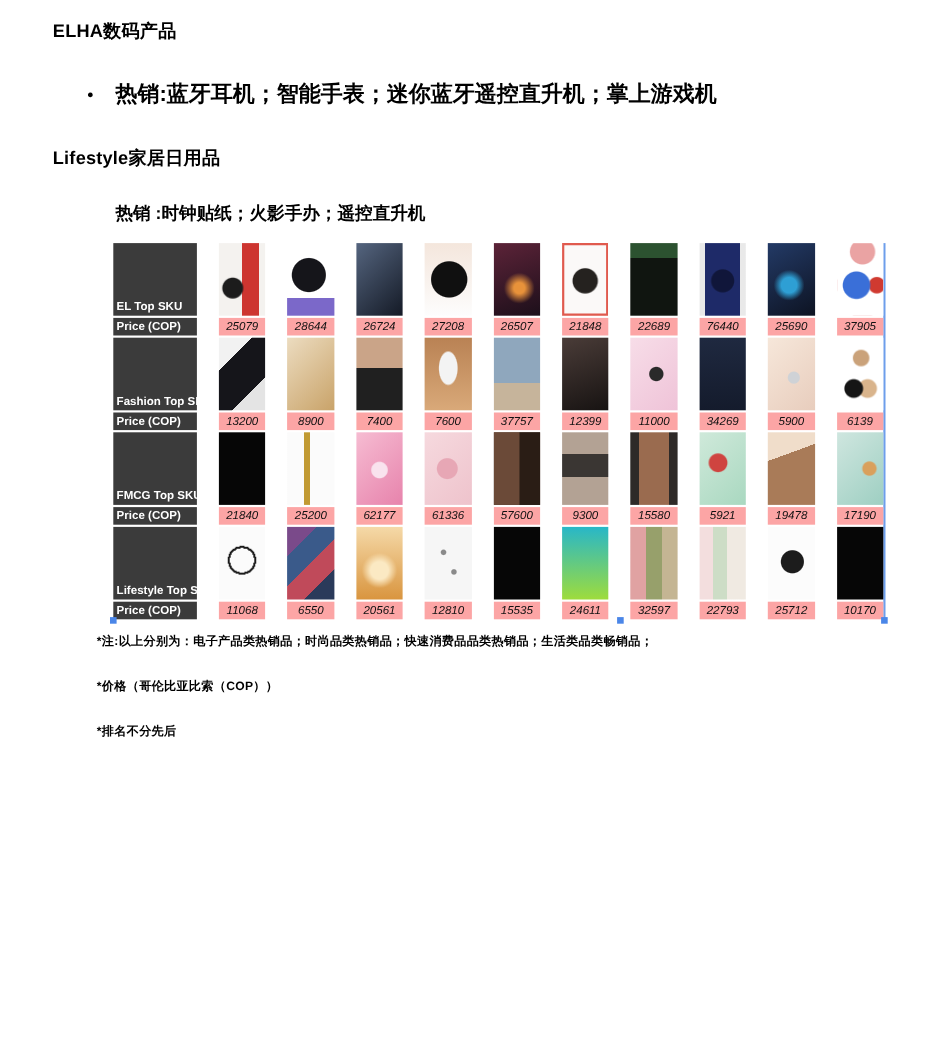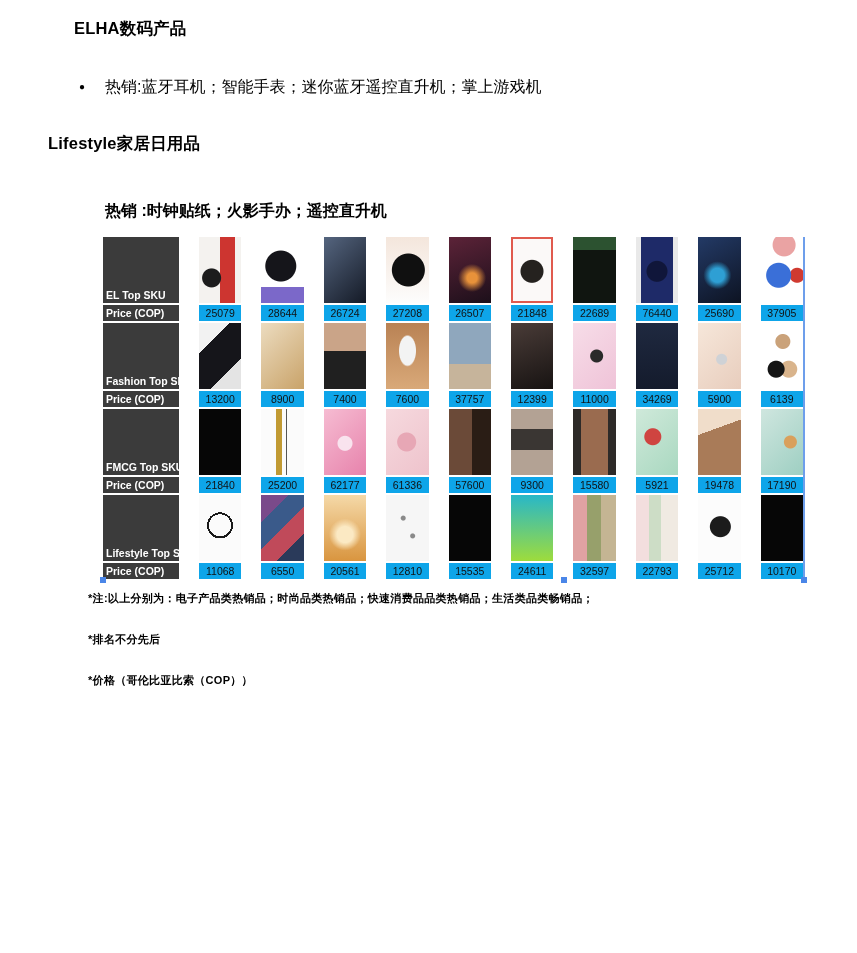--- a/index.html
+++ b/index.html
@@ -8,55 +8,55 @@
     width: 857px; height: 953px;
     background: #ffffff; color: #000000;
     font-family: "Liberation Sans", sans-serif;
     padding: 14px 18px 0 48px;
     overflow: hidden;
   }
   .section-heading {
     font-size: 16.5px; font-weight: 700; margin: 0; padding-top: 30px;
     letter-spacing: 0.2px;
   }
-  .section-heading.first { padding-top: 4px; margin-left: 26px; }
+  .section-heading.first { padding-top: 4px; }
   .bullets { list-style: none; margin: 30px 0 0 0; padding: 0; }
   .bullets li {
     position: relative; padding-left: 57px;
-    font-size: 16px; font-weight: 400; line-height: 33px;
+    font-size: 20px; font-weight: 700; line-height: 33px;
     max-width: 740px;
   }
   .bullets li::before {
     content: "●"; position: absolute; left: 31px; top: 0;
     font-size: 10px; line-height: 33px;
   }
   .plain-line {
-    margin: 44px 0 0 0; padding-left: 57px;
+    margin: 28px 0 0 0; padding-left: 57px;
     font-size: 16px; font-weight: 700; line-height: 24px;
   }
 
   
   .sku-table {
     position: relative;
     width: 702px; margin: 14px 0 0 55px;
     border-right: 2px solid #6d9eeb;
     background: #ffffff;
   }
   .trow { display: grid; grid-template-columns: 76px repeat(10, 1fr); gap: 20px; margin-bottom: 2px; }
   .timg  { height: 66px; }
   .tpr   { height: 16px; }
   .tlabel {
     background: #3b3b3b; color: #ffffff; font-weight: 700; font-size: 10.5px;
     display: flex; align-items: flex-end; padding: 2px 1px 2px 3px;
     white-space: nowrap; overflow: hidden;
   }
   .tpr .tlabel { align-items: center; }
   .pcell {
-    background: #0ea5e9; color: #111; font-size: 10.5px;
-    display: flex; align-items: center; justify-content: center;
+    background: #fca5a5; color: #111; font-size: 10.5px;
+    display: flex; align-items: center; justify-content: center; font-style: italic;
   }
   .ph { background-color: #ededed; }
 
   
   .handle { position: absolute; width: 6px; height: 6px; background: #4a86e8; }
   .h-bl { left: -3px;  bottom: -4px; }
   .h-bm { left: 458px; bottom: -4px; }
   .h-br { right: -4px; bottom: -4px; }
 
   
@@ -228,16 +228,16 @@
       <div class="pcell">25712</div>
       <div class="pcell">10170</div>
     </div>
 
     <div class="handle h-bl"></div>
     <div class="handle h-bm"></div>
     <div class="handle h-br"></div>
   </div>
 
   <p class="note first-note">*注:以上分别为：电子产品类热销品；时尚品类热销品；快速消费品品类热销品；生活类品类畅销品；</p>
+  <p class="note">*价格（哥伦比亚比索（COP））</p>
   <p class="note">*排名不分先后</p>
-  <p class="note">*价格（哥伦比亚比索（COP））</p>
 
 </div>
 
 </body></html>

